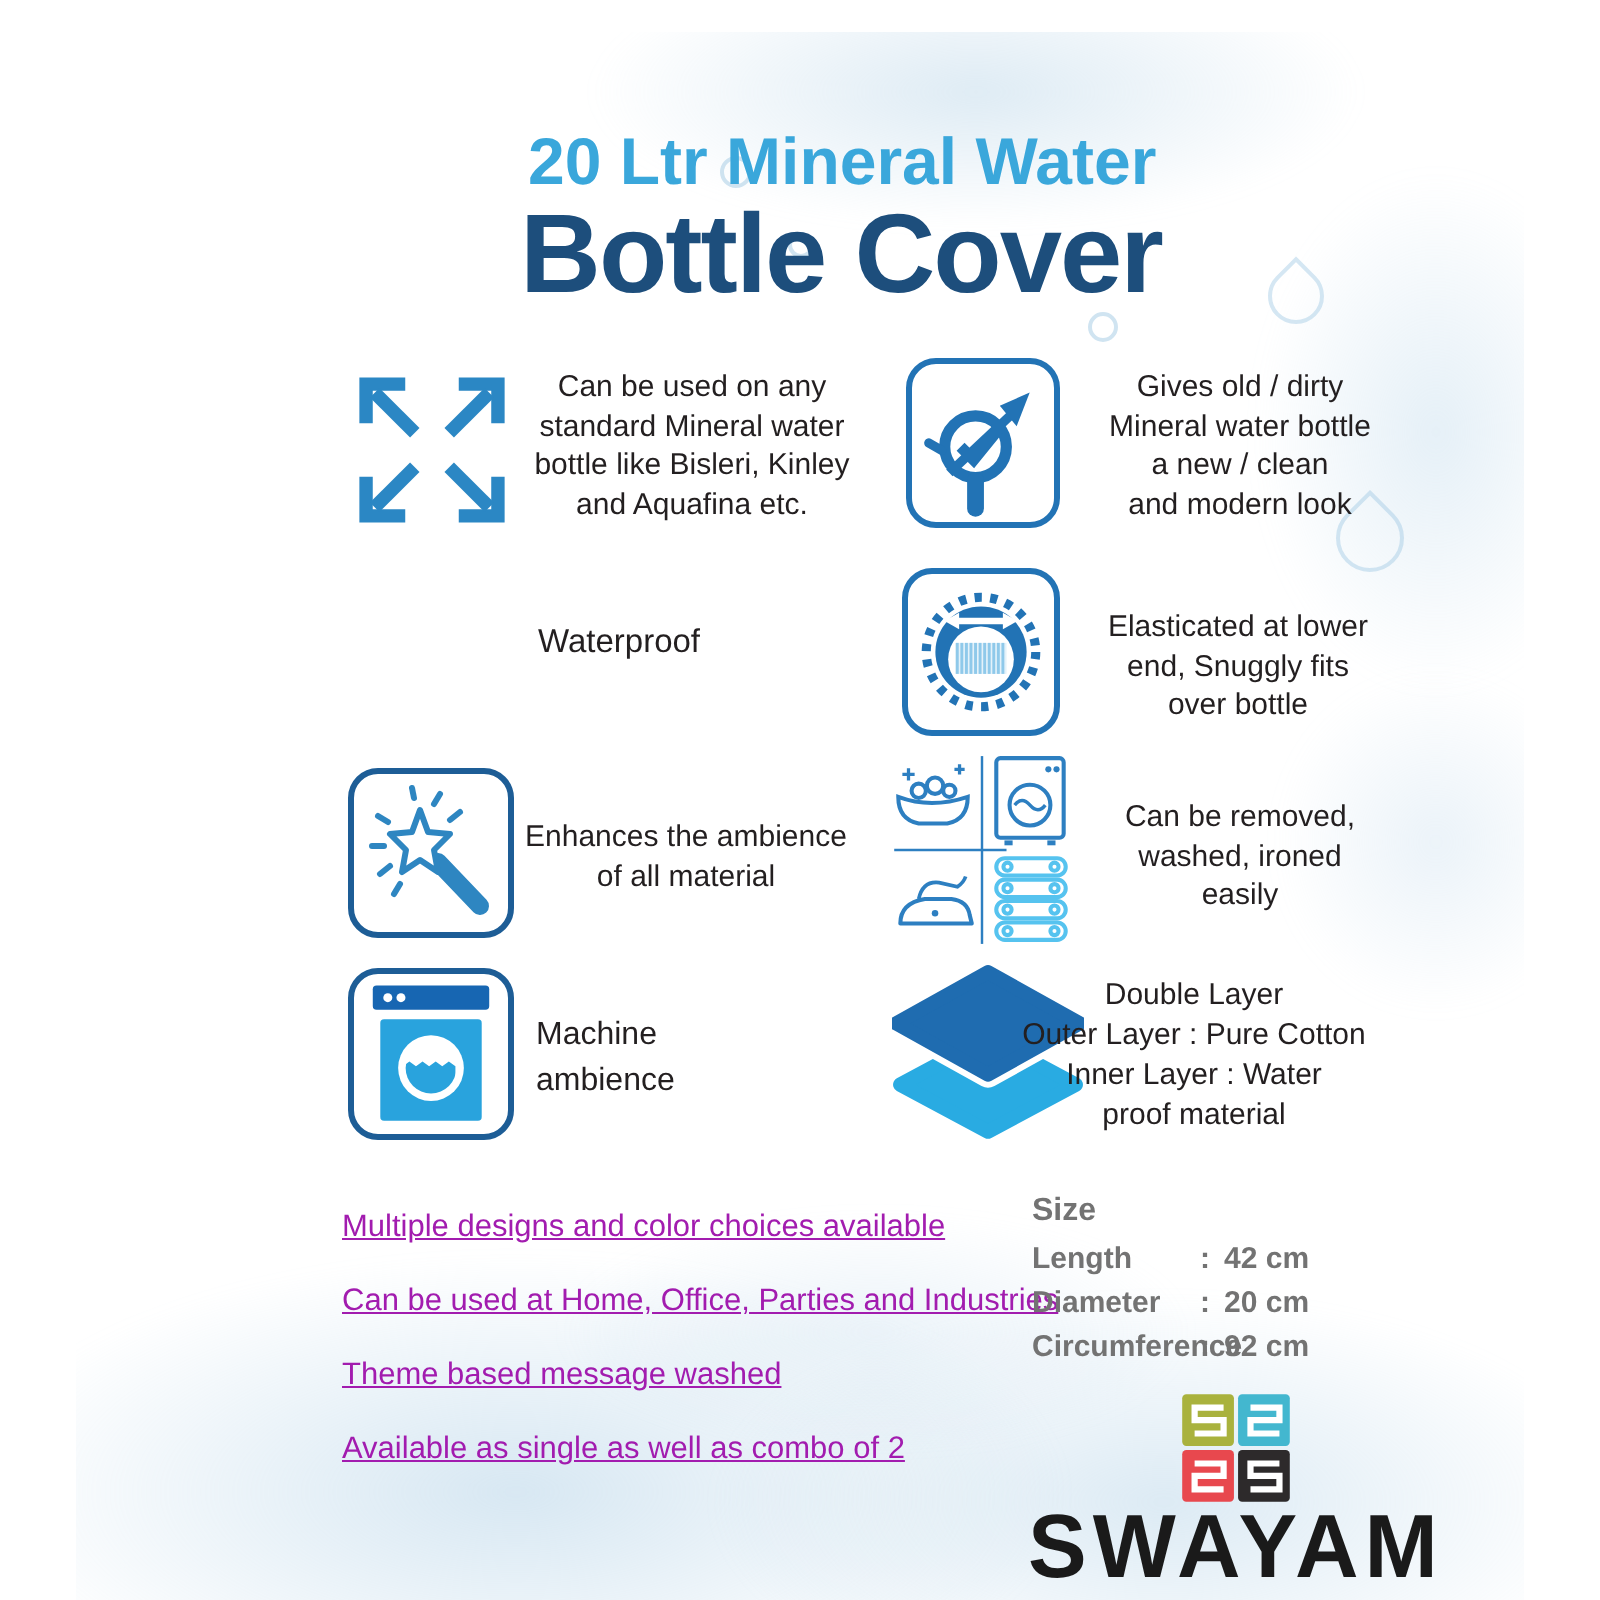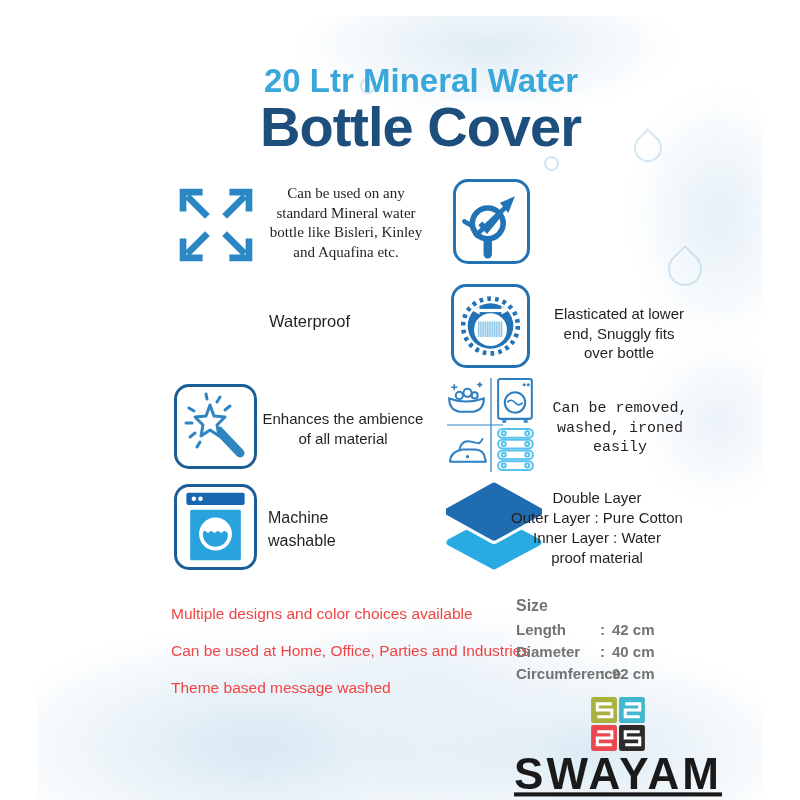--- a/index.html
+++ b/index.html
@@ -34,33 +34,33 @@
   }
   .badge-word { position:absolute; width:100%; text-align:center; color:#ffffff;
     font-weight:700; font-size:20px; line-height:18px; transform:scaleX(.88); }
 
   
   .ftext { position:absolute; white-space:pre-line; font-size:15px; line-height:19.5px; color:#231f20; }
   .center { text-align:center; }
 
   
   .bullets { position:absolute; left:133px; top:590px; list-style:none; margin:0; padding:0; }
-  .bullets li { font-size:15.5px; line-height:16px; margin-bottom:21px; color:#ef4444; white-space:nowrap; }
+  .bullets li { font-size:15.5px; line-height:16px; margin-bottom:21px; color:#a21caf; white-space:nowrap;text-decoration:underline; }
 
   
   .sizebox { position:absolute; left:478px; top:581px; }
   .size-head { font-size:16px; font-weight:700; color:#737373; margin-bottom:4px; }
   .size-row { display:flex; font-size:15px; line-height:22px; color:#737373;font-weight:bold; }
   .size-label { width:84px; }
   .size-sep { width:12px; }
 
   
   .logo { position:absolute; left:452px; top:680px; width:256px; text-align:center; }
   .logo-squares { display:block; margin:0 auto; }
-  .wordmark { font-size:44px; font-weight:700; letter-spacing:3px; color:#1a1a1a; margin-top:-3px; transform:scaleY(1.02);text-decoration:underline; }
+  .wordmark { font-size:44px; font-weight:700; letter-spacing:3px; color:#1a1a1a; margin-top:-3px; transform:scaleY(1.02); }
 </style>
 </head>
 <body>
 
 <div id="canvas">
 
   <div class="blob b1"></div>
   <div class="blob b2"></div>
   <div class="blob b3"></div>
   <div class="blob b4"></div>
@@ -82,21 +82,21 @@
           <line x1="15" y1="15" x2="36" y2="36"></line>
         <path d="M59 10.5 H79.5 V31"></path>
           <line x1="75" y1="15" x2="54" y2="36"></line>
         <path d="M10.5 59 V79.5 H31"></path>
           <line x1="15" y1="75" x2="36" y2="54"></line>
         <path d="M79.5 59 V79.5 H59"></path>
           <line x1="75" y1="75" x2="54" y2="54"></line>
       </g>
     </svg>
   </div>
-  <div class="ftext center" style="left:213px; top:168px; width:190px;font-family:Liberation Serif, serif;">Can be used on any
+  <div class="ftext center" style="left:213px; top:168px; width:190px;">Can be used on any
 standard Mineral water
 bottle like Bisleri, Kinley
 and Aquafina etc.</div>
 
   <div class="ftext" style="left:231px; top:296px; font-size:16.5px;">Waterproof</div>
 
   <div class="iconbox" style="left:136px; top:368px; width:83px; height:85px;">
     <svg width="77" height="79" viewBox="0 0 77 79">
       <line x1="42" y1="44" x2="63" y2="66" stroke="#2e86c1" stroke-width="9" stroke-linecap="round"></line>
       <polygon points="33,18 37,29 48,30 40,38 42,49 33,43 24,49 26,38 18,30 29,29" fill="#ffffff" stroke="#2e86c1" stroke-width="3" stroke-linejoin="round"></polygon>
@@ -121,32 +121,36 @@
       <circle cx="25" cy="12.5" r="2.4" fill="#ffffff"></circle>
       <rect x="14" y="24" width="54" height="54" rx="2" fill="#29a3dd"></rect>
       <circle cx="41" cy="50" r="17.5" fill="#ffffff"></circle>
       <clipPath id="doorclip">
           <circle cx="41" cy="50" r="13.5"></circle>
         </clipPath>
       <path clip-path="url(#doorclip)" fill="#29a3dd" d="M26 49 l3.5 -2.5 3.5 2.5 3.5 -2.5 3.5 2.5 3.5 -2.5 3.5 2.5 3.5 -2.5 3.5 2.5 V66 H26 Z"></path>
     </svg>
   </div>
   <div class="ftext" style="left:230px; top:490px; font-size:16px; line-height:23px;">Machine
-washable</div>
+ambience</div>
 
   <div class="iconbox" style="left:415px; top:163px; width:77px; height:85px; border-color:#2273b5;">
     <svg width="71" height="79" viewBox="0 0 76 84">
       <circle cx="34" cy="44" r="16.5" stroke="#2273b5" stroke-width="6" fill="none"></circle>
       <line x1="34" y1="62" x2="34" y2="77" stroke="#2273b5" stroke-width="9" stroke-linecap="round"></line>
       <polyline points="26,44 33,51 46,35" stroke="#2273b5" stroke-width="6" fill="none"></polyline>
       <line x1="20" y1="58" x2="54" y2="26" stroke="#2273b5" stroke-width="5"></line>
       <polygon points="63,15 47,22 56,33" fill="#2273b5"></polygon>
       <line x1="9" y1="42" x2="16" y2="46" stroke="#2273b5" stroke-width="5" stroke-linecap="round"></line>
     </svg>
   </div>
+  <div class="ftext center" style="left:498px; top:168px; width:168px;">Gives old / dirty
+Mineral water bottle
+a new / clean
+and modern look</div>
 
   <div class="iconbox" style="left:413px; top:268px; width:79px; height:84px; border-color:#2273b5;">
     <svg width="73" height="78" viewBox="0 0 80 82">
       <circle cx="40" cy="41" r="30" stroke="#2273b5" stroke-width="5" stroke-dasharray="4 4.6" fill="none"></circle>
       <circle cx="40" cy="41" r="25" fill="#2273b5"></circle>
       <circle cx="40" cy="45" r="18" fill="#ffffff"></circle>
       <rect x="26" y="36" width="28" height="17" fill="#e4f2fa"></rect>
       <g stroke="#8fc9ea" stroke-width="1.6">
         <line x1="27" y1="36" x2="27" y2="53"></line>
           <line x1="29.5" y1="36" x2="29.5" y2="53"></line>
@@ -208,53 +212,54 @@
           <circle cx="28.5" cy="14.7" r="2"></circle>
         <rect x="0" y="21" width="34" height="8.5" rx="4.2"></rect>
           <circle cx="5.5" cy="25.2" r="2"></circle>
           <circle cx="28.5" cy="25.2" r="2"></circle>
         <rect x="0" y="31.5" width="34" height="8.5" rx="4.2"></rect>
           <circle cx="5.5" cy="35.7" r="2"></circle>
           <circle cx="28.5" cy="35.7" r="2"></circle>
       </g>
     </svg>
   </div>
-  <div class="ftext center" style="left:507px; top:383px; width:150px;font-family:Liberation Mono, monospace;">Can be removed,
+  <div class="ftext center" style="left:507px; top:383px; width:150px;">Can be removed,
 washed, ironed
 easily</div>
 
   <div class="iconwrap" style="left:408px; top:462px;">
     <svg width="96" height="98" viewBox="0 0 94 96">
       <polygon points="47,40 90,63 47,86 4,63" fill="#29abe2" stroke="#29abe2" stroke-width="7" stroke-linejoin="round"></polygon>
       <polygon points="47,8 92,33 47,58 2,33" fill="none" stroke="#ffffff" stroke-width="13" stroke-linejoin="round"></polygon>
       <polygon points="47,8 92,33 47,58 2,33" fill="#1f6cb0" stroke="#1f6cb0" stroke-width="7" stroke-linejoin="round"></polygon>
     </svg>
   </div>
   <div class="ftext center" style="left:468px; top:472px; width:182px; line-height:20px;">Double Layer
 Outer Layer :  Pure Cotton
 Inner Layer  :  Water
 proof material</div>
 
   <ul class="bullets">
     <li>Multiple designs  and color choices available</li>
     <li>Can be used at Home, Office, Parties and Industries</li>
     <li>Theme based message washed</li>
+    <li>Available as  single as well as  combo of 2</li>
   </ul>
 
   <div class="sizebox">
     <div class="size-head">Size</div>
     <div class="size-row">
       <span class="size-label">Length</span>
       <span class="size-sep">:</span>
       <span class="size-value">42 cm</span>
     </div>
     <div class="size-row">
       <span class="size-label">Diameter</span>
       <span class="size-sep">:</span>
-      <span class="size-value">40 cm</span>
+      <span class="size-value">20 cm</span>
     </div>
     <div class="size-row">
       <span class="size-label">Circumference</span>
       <span class="size-sep">:</span>
       <span class="size-value">92 cm</span>
     </div>
   </div>
 
   <div class="logo">
     <svg class="logo-squares" width="60" height="56" viewBox="0 0 58 54">

